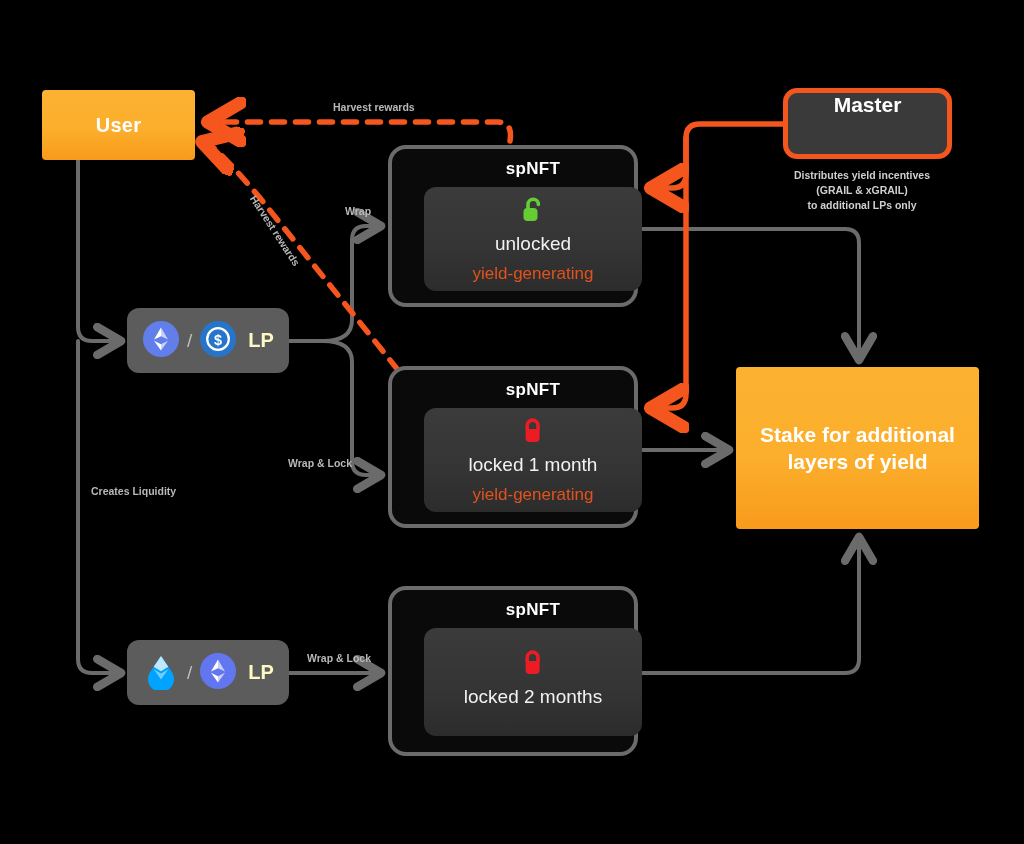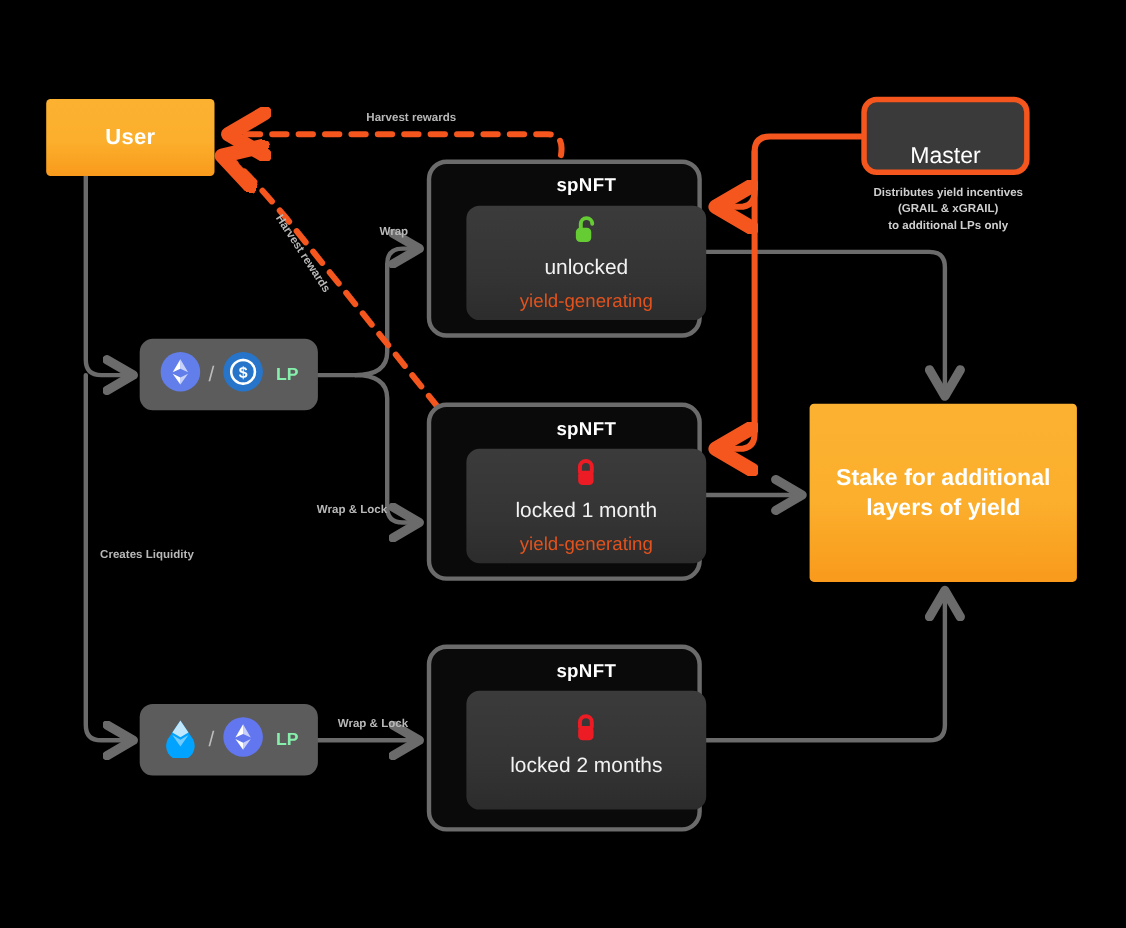--- a/index.html
+++ b/index.html
@@ -13,24 +13,24 @@
     background:linear-gradient(180deg,#FCB131 0%,#FBAF2C 55%,#F99A1C 100%);
     border-radius:4px;
     display:flex;align-items:center;justify-content:center;text-align:center;
     color:#fff;font-weight:bold;
   }
   #user-box{left:42px;top:90px;width:153px;height:70px;font-size:20px;letter-spacing:.3px;}
   #stake-box{left:736px;top:367px;width:243px;height:162px;font-size:21px;line-height:1.3;padding:0 16px;}
 
   
   #master-box{
-    left:783px;top:88px;width:153px;height:71px;
+    left:783px;top:88px;width:169px;height:71px;
     background:#3a3a3a;border:5px solid #F4561E;border-radius:14px;
-    display:flex;align-items:flex-end;justify-content:center;
-    color:#fff;font-size:21px;font-weight:normal;
+    display:flex;align-items:flex-start;justify-content:center;
+    color:#fff;font-size:21px;font-weight:bold;
   }
   #master-caption{
     left:764px;top:168px;width:196px;
     color:#cfcfcf;font-size:10.5px;line-height:1.45;text-align:center;font-weight:bold;
   }
 
   
   .spnft{
     width:250px;height:162px;border:4px solid #6b6b6b;border-radius:18px;
     background:#0a0a0a;display:flex;flex-direction:column;align-items:center;padding-left:40px;
@@ -49,31 +49,31 @@
   #spnft3{left:388px;top:586px;height:170px;}
   #spnft3 .spnft-inner{margin-bottom:16px;}
 
   
   .lp-pill{
     height:65px;width:162px;border-radius:12px;background:#5c5c5c;
     display:flex;align-items:center;justify-content:center;gap:7px;
   }
   #lp1{left:127px;top:308px;}
   #lp2{left:127px;top:640px;}
-  .lp-text{color:#86efac;font-size:16px;font-weight:bold;margin-left:4px;}
+  .lp-text{color:#fef9c3;font-size:20px;font-weight:bold;margin-left:4px;}
   .lp-slash{color:#bdbdbd;font-size:19px;font-weight:300;}
 
   
   .edge-label{position:absolute;color:#b8b8b8;font-size:10.5px;font-weight:bold;white-space:nowrap;}
   #lbl-harvest-top{left:333px;top:101px;}
   #lbl-harvest-diag{left:258px;top:193px;transform:rotate(57deg);transform-origin:left top;}
   #lbl-wrap{left:345px;top:205px;}
   #lbl-wraplock1{left:288px;top:457px;}
   #lbl-wraplock2{left:307px;top:652px;}
-  #lbl-creates{left:91px;top:498px;}
+  #lbl-creates{left:91px;top:485px;}
 </style>
 </head>
 <body>
 
 <div id="stage">
 
   <svg id="wires" viewBox="0 0 1024 844">
     <defs>
       <marker id="ar-gray" markerWidth="9" markerHeight="9" refX="6.2" refY="4.5" orient="auto">
         <path d="M1,1 L7,4.5 L1,8" fill="none" stroke="#6b6b6b" stroke-width="2.1" stroke-linecap="round" stroke-linejoin="round"></path>

